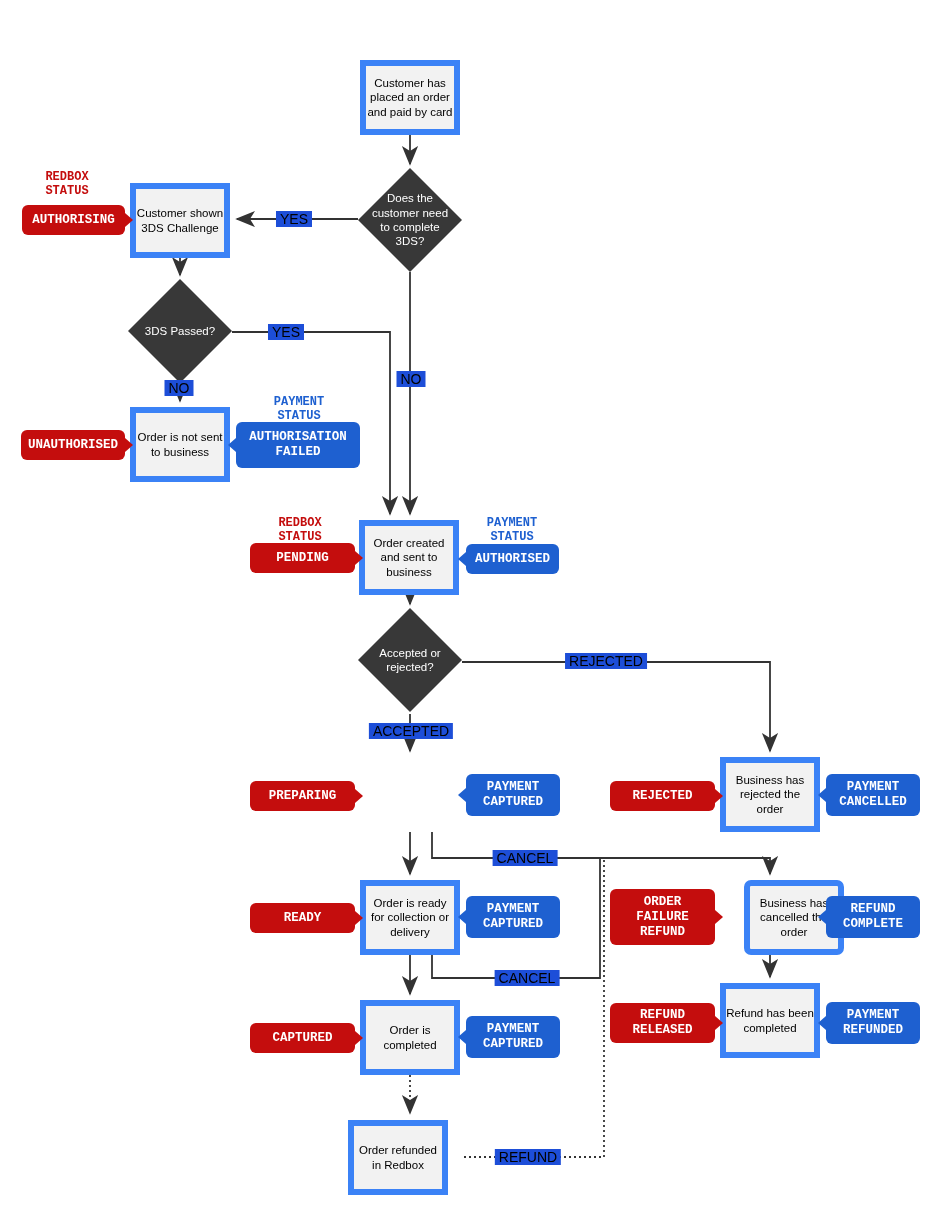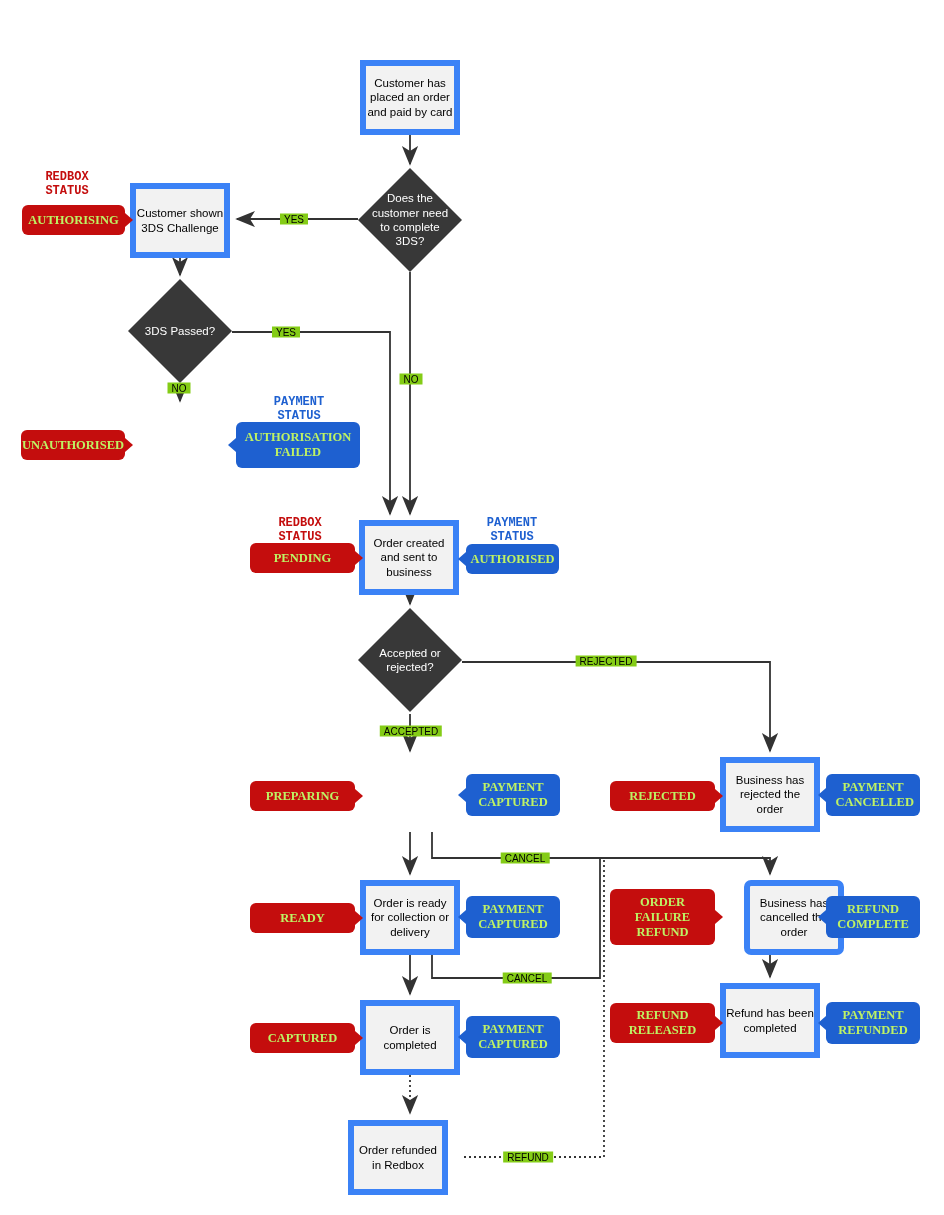--- a/index.html
+++ b/index.html
@@ -8,37 +8,37 @@
   svg.edges{position:absolute;left:0;top:0;}
   .box{position:absolute;width:100px;height:75px;background:#f2f2f2;border:6px solid #3b82f6;
        box-sizing:border-box;display:flex;align-items:center;justify-content:center;
        text-align:center;font-size:11.5px;line-height:1.25;color:#000;}
   .box span{display:block;width:96px;}
   .diamond{position:absolute;width:104px;height:104px;background:#383838;
        clip-path:polygon(50% 0,100% 50%,50% 100%,0 50%);
        display:flex;align-items:center;justify-content:center;text-align:center;
        color:#ffffff;font-size:11.5px;line-height:1.25;}
   .diamond span{display:block;width:82px;}
-  .badge{position:absolute;border-radius:6px;box-sizing:border-box;color:#bef264;
-       font-family:Liberation Serif, serif;font-weight:bold;font-size:12.5px;line-height:1.2;
+  .badge{position:absolute;border-radius:6px;box-sizing:border-box;color:#ffffff;
+       font-family:Liberation Mono, monospace;font-weight:bold;font-size:12.5px;line-height:1.2;
        display:flex;align-items:center;justify-content:center;text-align:center;}
   .badge.red{background:var(--red);}
   .badge.red::after{content:"";position:absolute;left:100%;top:50%;transform:translateY(-50%);
        border-top:7px solid transparent;border-bottom:7px solid transparent;
        border-left:8px solid var(--red);}
   .badge.blue{background:var(--blue);}
   .badge.blue::before{content:"";position:absolute;right:100%;top:50%;transform:translateY(-50%);
        border-top:7px solid transparent;border-bottom:7px solid transparent;
        border-right:8px solid var(--blue);}
   .status-label{position:absolute;width:84px;text-align:center;
        font-family:"Liberation Mono",monospace;font-weight:bold;font-size:12px;line-height:1.15;}
   .status-label.red{color:var(--red);}
   .status-label.blue{color:var(--blue);}
-  .edge-label{position:absolute;transform:translate(-50%,-50%);background:#84cc16;
-       padding:0 4px;font-size:10px;color:#000;white-space:nowrap;}
+  .edge-label{position:absolute;transform:translate(-50%,-50%);background:#1d4ed8;
+       padding:0 4px;font-size:14px;color:#000;white-space:nowrap;}
 </style>
 </head>
 <body>
 
 <div class="stage">
 
   <svg class="edges" width="944" height="1215" viewBox="0 0 944 1215">
     <defs>
       <marker id="arr" markerWidth="12" markerHeight="10" refX="10" refY="4.5" orient="auto">
         <path d="M0,0 L11,4.5 L0,9 L2.8,4.5 Z" fill="#333333"></path>
@@ -62,20 +62,23 @@
       <path d="M410 1075 L410 1113" stroke-dasharray="2 3" marker-end="url(#arr)"></path>
       <path d="M604 860 L604 1157 L462 1157" stroke-dasharray="2 3"></path>
     </g>
   </svg>
 
   <div class="box" style="left:360px;top:60px;">
     <span>Customer has placed an order and paid by card</span>
     </div>
   <div class="box" style="left:130px;top:183px;">
     <span>Customer shown 3DS Challenge</span>
+    </div>
+  <div class="box" style="left:130px;top:407px;">
+    <span>Order is not sent to business</span>
     </div>
   <div class="box" style="left:359px;top:520px;">
     <span>Order created and sent to business</span>
     </div>
   <div class="box" style="left:720px;top:757px;">
     <span>Business has rejected the order</span>
     </div>
   <div class="box" style="left:360px;top:880px;">
     <span>Order is ready for collection or delivery</span>
     </div>

